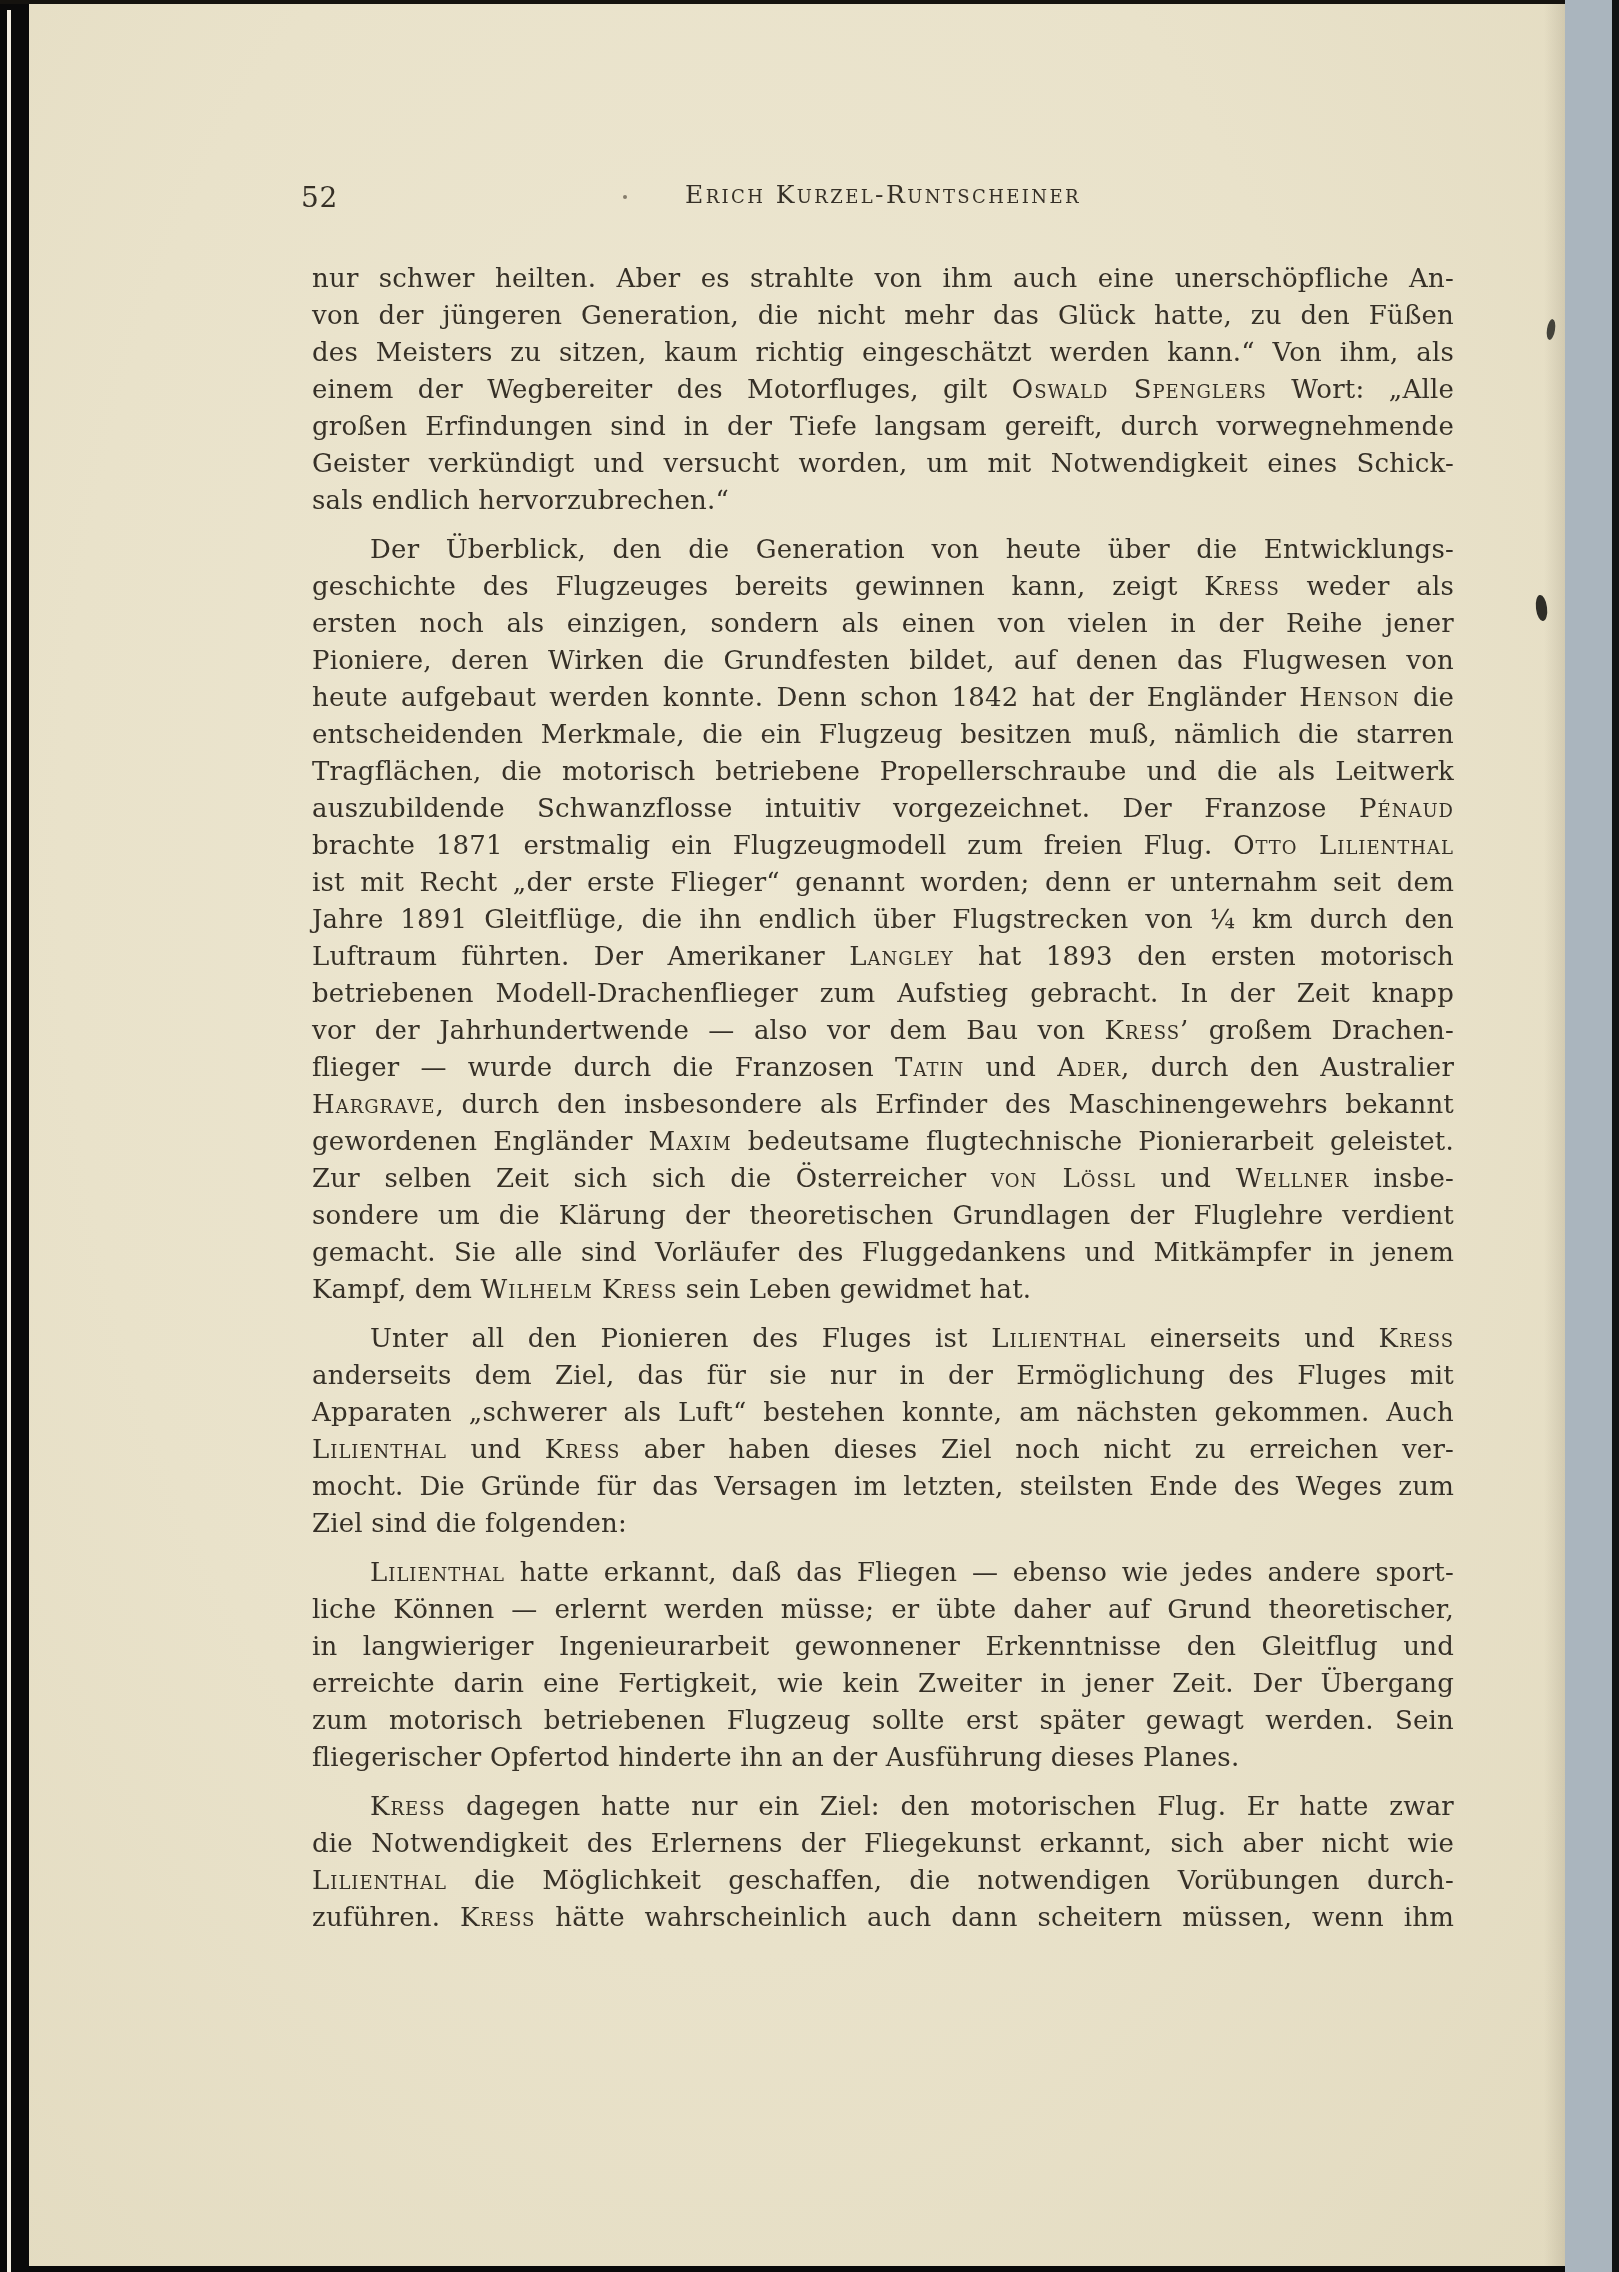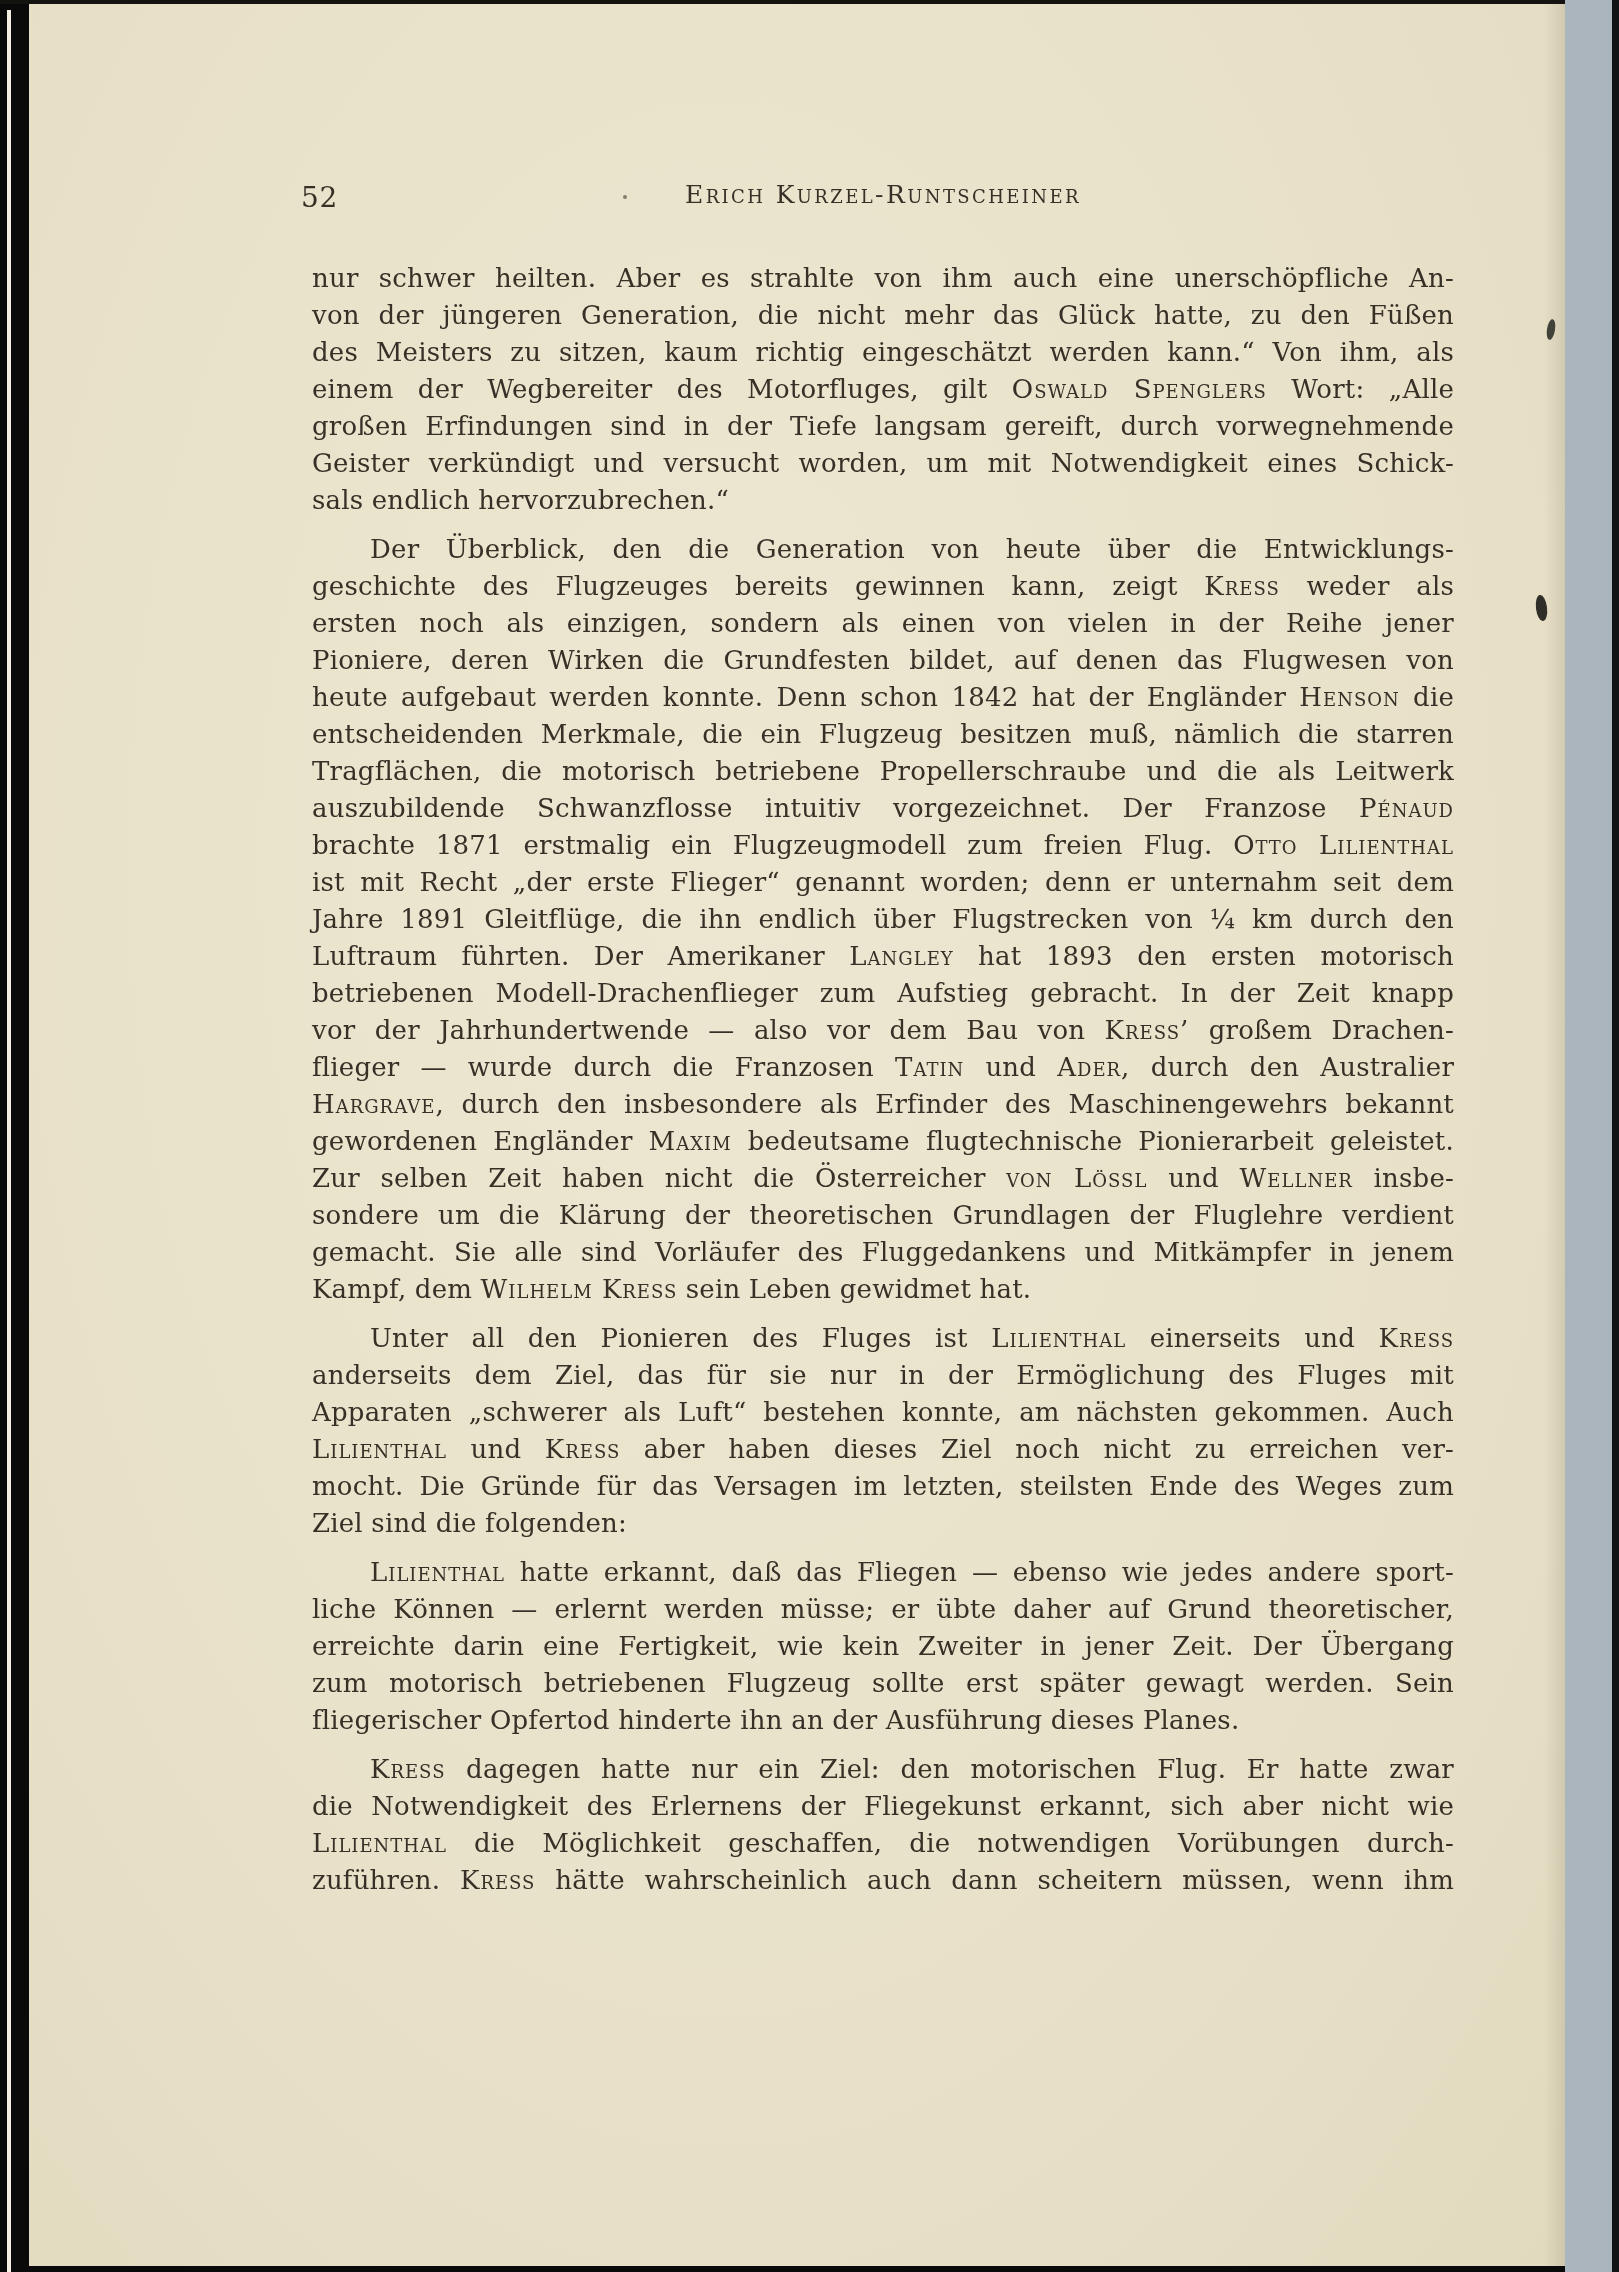--- a/index.html
+++ b/index.html
@@ -78,36 +78,37 @@
       <div class="line"><span>auszubildende Schwanzflosse intuitiv vorgezeichnet. Der Franzose </span><span class="sc">Pénaud</span></div>
       <div class="line"><span>brachte 1871 erstmalig ein Flugzeugmodell zum freien Flug. </span><span class="sc">Otto Lilienthal</span></div>
       <div class="line"><span>ist mit Recht „der erste Flieger“ genannt worden; denn er unternahm seit dem</span></div>
       <div class="line"><span>Jahre 1891 Gleitflüge, die ihn endlich über Flugstrecken von ¼ km durch den</span></div>
       <div class="line"><span>Luftraum führten. Der Amerikaner </span><span class="sc">Langley</span><span> hat 1893 den ersten motorisch</span></div>
       <div class="line"><span>betriebenen Modell-Drachenflieger zum Aufstieg gebracht. In der Zeit knapp</span></div>
       <div class="line"><span>vor der Jahrhundertwende — also vor dem Bau von </span><span class="sc">Kress’</span><span> großem Drachen-</span></div>
       <div class="line"><span>flieger — wurde durch die Franzosen </span><span class="sc">Tatin</span><span> und </span><span class="sc">Ader</span><span>, durch den Australier</span></div>
       <div class="line"><span class="sc">Hargrave</span><span>, durch den insbesondere als Erfinder des Maschinengewehrs bekannt</span></div>
       <div class="line"><span>gewordenen Engländer </span><span class="sc">Maxim</span><span> bedeutsame flugtechnische Pionierarbeit geleistet.</span></div>
-      <div class="line"><span>Zur selben Zeit haben nicht die Österreicher </span><span class="sc">von Lössl</span><span> und </span><span class="sc">Wellner</span><span> insbe-</span></div>
+      <div class="line"><span>Zur selben Zeit sich sich die Österreicher </span><span class="sc">von Lössl</span><span> und </span><span class="sc">Wellner</span><span> insbe-</span></div>
       <div class="line"><span>sondere um die Klärung der theoretischen Grundlagen der Fluglehre verdient</span></div>
       <div class="line"><span>gemacht. Sie alle sind Vorläufer des Fluggedankens und Mitkämpfer in jenem</span></div>
       <div class="line end"><span>Kampf, dem </span><span class="sc">Wilhelm Kress</span><span> sein Leben gewidmet hat.</span></div>
     </div>
     <div class="para">
       <div class="line indent"><span>Unter all den Pionieren des Fluges ist </span><span class="sc">Lilienthal</span><span> einerseits und </span><span class="sc">Kress</span></div>
       <div class="line"><span>anderseits dem Ziel, das für sie nur in der Ermöglichung des Fluges mit</span></div>
       <div class="line"><span>Apparaten „schwerer als Luft“ bestehen konnte, am nächsten gekommen. Auch</span></div>
       <div class="line"><span class="sc">Lilienthal</span><span> und </span><span class="sc">Kress</span><span> aber haben dieses Ziel noch nicht zu erreichen ver-</span></div>
       <div class="line"><span>mocht. Die Gründe für das Versagen im letzten, steilsten Ende des Weges zum</span></div>
       <div class="line end"><span>Ziel sind die folgenden:</span></div>
     </div>
     <div class="para">
       <div class="line indent"><span class="sc">Lilienthal</span><span> hatte erkannt, daß das Fliegen — ebenso wie jedes andere sport-</span></div>
       <div class="line"><span>liche Können — erlernt werden müsse; er übte daher auf Grund theoretischer,</span></div>
+      <div class="line"><span>in langwieriger Ingenieurarbeit gewonnener Erkenntnisse den Gleitflug und</span></div>
       <div class="line"><span>erreichte darin eine Fertigkeit, wie kein Zweiter in jener Zeit. Der Übergang</span></div>
       <div class="line"><span>zum motorisch betriebenen Flugzeug sollte erst später gewagt werden. Sein</span></div>
       <div class="line end"><span>fliegerischer Opfertod hinderte ihn an der Ausführung dieses Planes.</span></div>
     </div>
     <div class="para">
       <div class="line indent"><span class="sc">Kress</span><span> dagegen hatte nur ein Ziel: den motorischen Flug. Er hatte zwar</span></div>
       <div class="line"><span>die Notwendigkeit des Erlernens der Fliegekunst erkannt, sich aber nicht wie</span></div>
       <div class="line"><span class="sc">Lilienthal</span><span> die Möglichkeit geschaffen, die notwendigen Vorübungen durch-</span></div>
       <div class="line"><span>zuführen. </span><span class="sc">Kress</span><span> hätte wahrscheinlich auch dann scheitern müssen, wenn ihm</span></div>
     </div>

